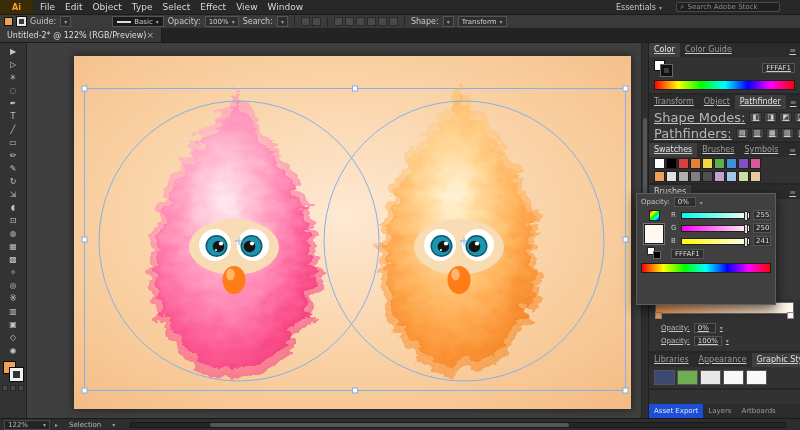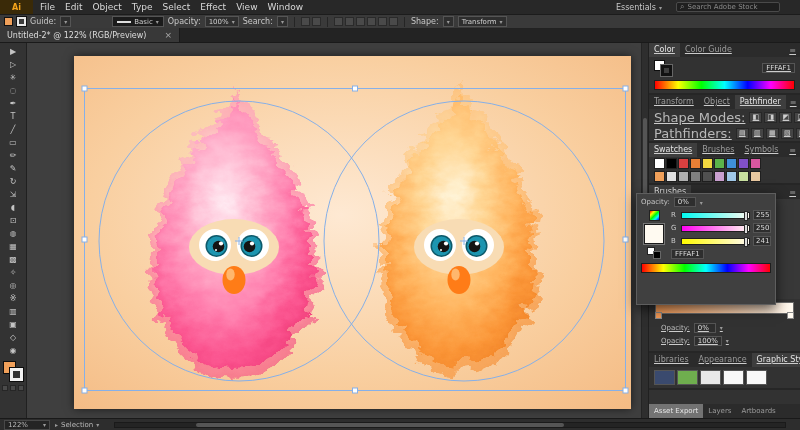--- a/index.html
+++ b/index.html
@@ -23,21 +23,21 @@
   .cb-stroke{width:9px;height:9px;border:2px solid #e8e8e8;background:transparent;outline:1px solid #111;}
   .dd{background:#2e2e2e;border:1px solid #555;height:11px;display:flex;align-items:center;gap:3px;padding:0 3px;font-size:7px;color:#d0d0d0;}
   .pill{background:#1b1b1b;border:1px solid #555;height:11px;display:flex;align-items:center;gap:3px;padding:0 4px;font-size:7px;color:#d0d0d0;margin-left:37px;}
   .pill .line{display:inline-block;width:14px;height:2px;background:#ddd;}
   .sep{width:1px;height:10px;background:#252525;margin:0 2px;}
   .cb-ico{width:9px;height:9px;background:#4a4a4a;border:1px solid #2a2a2a;}
   .cb-group{display:flex;gap:2px;align-items:center;}
 
   
   .tabbar{display:flex;align-items:flex-end;height:14px;background:#232323;border-bottom:1px solid #1a1a1a;}
-  .doctab{display:flex;align-items:center;gap:18px;height:14px;background:#383838;border-right:1px solid #1a1a1a;padding:0 7px;font-size:8px;color:#dddddd;}
+  .doctab{display:flex;align-items:center;gap:0;height:14px;background:#383838;border-right:1px solid #1a1a1a;padding:0 7px;font-size:8px;color:#dddddd;}
   .doctab .close{color:#a8a8a8;font-size:9px;line-height:9px;}
 
   
   .main{position:absolute;top:43px;left:0;right:0;bottom:12px;display:flex;}
 
   .toolbar{width:27px;background:#333333;border-right:1px solid #202020;display:flex;flex-direction:column;align-items:center;padding-top:2px;flex:none;}
   .tools{display:flex;flex-direction:column;align-items:center;}
   .tool{width:21px;height:13px;display:flex;align-items:center;justify-content:center;font-size:8px;color:#c4c4c4;}
   .fillstroke{position:relative;width:20px;height:20px;margin-top:4px;}
   .fs-fill{position:absolute;left:0;top:0;width:13px;height:13px;border:1px solid #0d0d0d;}
@@ -75,21 +75,21 @@
   .gradwrap{padding:3px 6px 4px 6px;}
   .gradbar{position:relative;height:12px;border:1px solid #6a6a6a;}
   .gstop{position:absolute;bottom:-6px;width:7px;height:7px;background:#fff;border:1px solid #888;}
   .gmid{position:absolute;top:-4px;left:48%;width:5px;height:5px;background:#bbb;transform:rotate(45deg);}
   .grow{display:flex;align-items:center;gap:4px;padding:2px 6px;height:13px;color:#bdbdbd;font-size:7px;}
   .gval{background:#2e2e2e;border:1px solid #555;padding:0 3px;min-width:22px;color:#ddd;}
   .thumbs{display:flex;gap:2px;padding:3px 5px;}
   .thumb{width:21px;height:15px;border:1px solid #555;}
   .btabs{display:flex;align-items:center;height:14px;background:#2b2b2b;margin-top:auto;}
   .btab{padding:0 5px;height:14px;line-height:14px;color:#9b9b9b;font-size:7px;white-space:nowrap;}
-  .btab:first-child{background:#737373;color:#e6e6e6;}
+  .btab:first-child{background:#1d4ed8;color:#e6e6e6;}
 
   
   .floatpanel{position:absolute;left:636px;top:193px;width:140px;height:112px;background:#404040;border:1px solid #5e5e5e;box-shadow:0 4px 12px rgba(0,0,0,.65);z-index:30;font-size:8px;padding:3px 4px;}
   .fp-head{display:flex;align-items:center;gap:4px;color:#c6c6c6;font-size:7px;margin-bottom:3px;}
   .fp-main{display:flex;gap:4px;}
   .fp-left{display:flex;flex-direction:column;align-items:center;gap:3px;width:26px;}
   .fp-mini{width:11px;height:11px;border:1px solid #222;background:linear-gradient(135deg,#f00,#ff0,#0f0,#0ff,#00f);}
   .fp-swatch{width:20px;height:20px;border:1px solid #1a1a1a;outline:1px solid #777;}
   .fp-bw{position:relative;width:14px;height:12px;}
   .bww{position:absolute;left:0;top:0;width:8px;height:8px;background:#fff;border:1px solid #222;}
@@ -103,21 +103,21 @@
   .track.b{background:linear-gradient(to right,#fffa00,#fffaf1);}
   .thumbm{position:absolute;right:1px;top:-2px;width:4px;height:10px;background:#dcdcdc;border:1px solid #2a2a2a;}
   .chval{width:18px;text-align:right;background:#2e2e2e;border:1px solid #555;padding:0 2px;font-size:7px;color:#ddd;}
   .fp-hexrow{display:flex;justify-content:flex-start;margin-top:1px;}
   .hexbox{background:#2e2e2e;border:1px solid #555;padding:0 3px;font-size:7px;color:#ddd;}
   .fp-spectrum{height:10px;border:1px solid #1f1f1f;background:linear-gradient(to right,#ff0000,#ffff00,#00ff00,#00ffff,#0000ff,#ff00ff,#ff0000);margin-top:4px;}
 
   
   .statusbar{position:absolute;left:0;right:0;bottom:0;height:12px;background:#2d2d2d;border-top:1px solid #191919;display:flex;align-items:center;gap:5px;padding:0 4px;font-size:8px;color:#b8b8b8;}
   .zoombox{display:flex;align-items:center;gap:15px;background:#242424;border:1px solid #484848;height:10px;padding:0 3px;font-size:7px;}
-  .statustool{display:flex;align-items:center;gap:3px;font-size:7px;}
+  .statustool{display:flex;align-items:center;gap:11px;font-size:7px;}
   .hscroll{position:relative;flex:1;height:6px;background:#242424;border:1px solid #1a1a1a;margin:0 10px;}
   .hthumb{position:absolute;left:12%;width:55%;top:0;bottom:0;background:#555;border-radius:2px;}
 </style>
 </head>
 <body>
 
 <div class="app">
 
   <div class="menubar">
     <div class="logo">Ai</div>

